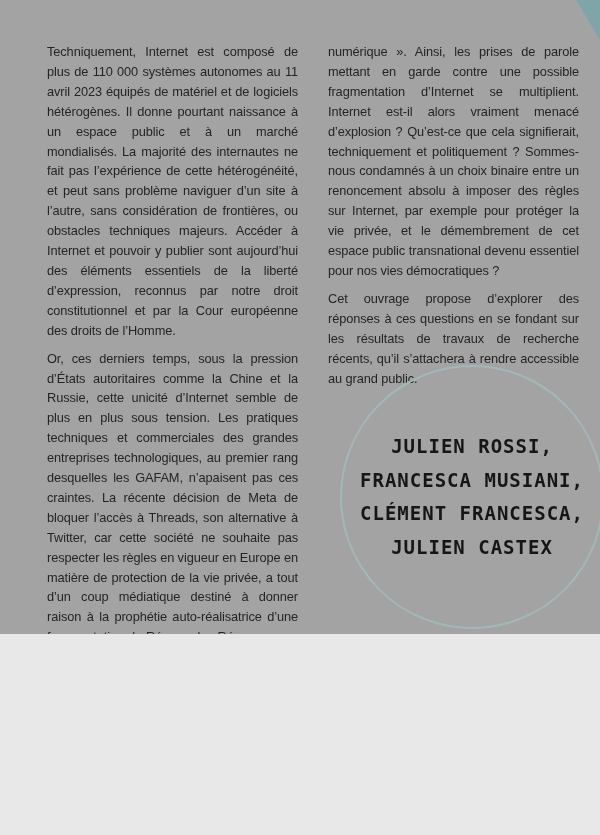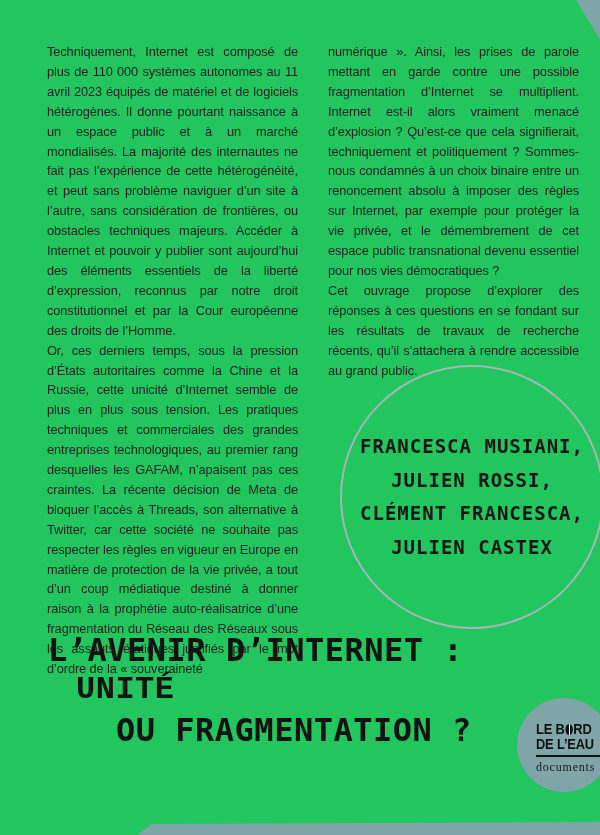--- a/index.html
+++ b/index.html
@@ -1,30 +1,30 @@
 <!DOCTYPE html>
 <html><head>
 <meta charset="utf-8">
 <style>
   html,body{margin:0;padding:0;background:#e8e8e8;}
   .cover{
-    position:relative;width:600px;height:835px;margin:0 auto;
-    background:#22c55e;overflow:hidden;
+    position:relative;width:600px;height:634px;margin:0 auto;
+    background:#a3a3a3;overflow:hidden;
     font-family:"Liberation Sans",sans-serif;color:#222;
   }
   
   .col{
     position:absolute;top:42px;width:251px;
     font-size:12.8px;line-height:19.9px;letter-spacing:-0.1px;
     text-align:justify;color:#242424;
   }
   .col-left{left:47px;}
   .col-right{left:328px;}
   .col p{margin:0;}
-  .col p + p{}
+  .col p + p{margin-top:8px;}
   
   .authors-circle{
     position:absolute;left:340px;top:365px;width:264px;height:264px;
     border:2px solid #a3b7b9;border-radius:50%;box-sizing:border-box;
     display:flex;align-items:center;justify-content:center;
   }
   .authors-names{
     text-align:center;
     font-family:"DejaVu Sans Mono",monospace;font-weight:bold;
     font-size:19px;line-height:33.5px;letter-spacing:1px;color:#161616;
@@ -84,22 +84,22 @@
     <p>Or, ces derniers temps, sous la pression d’États autoritaires comme la Chine et la Russie, cette unicité d’Internet semble de plus en plus sous tension. Les pratiques techniques et commerciales des grandes entreprises technologiques, au premier rang desquelles les GAFAM, n’apaisent pas ces craintes. La récente décision de Meta de bloquer l’accès à Threads, son alternative à Twitter, car cette société ne souhaite pas respecter les règles en vigueur en Europe en matière de protection de la vie privée, a tout d’un coup médiatique destiné à donner raison à la prophétie auto-réalisatrice d’une fragmentation du Réseau des Réseaux sous les assauts étatiques justifiés par le mot d’ordre de la « souveraineté</p>
   </div>
 
   <div class="col col-right">
     <p>numérique ». Ainsi, les prises de parole mettant en garde contre une possible fragmentation d’Internet se multiplient. Internet est-il alors vraiment menacé d’explosion ? Qu’est-ce que cela signifierait, techniquement et politiquement ? Sommes-nous condamnés à un choix binaire entre un renoncement absolu à imposer des règles sur Internet, par exemple pour protéger la vie privée, et le démembrement de cet espace public transnational devenu essentiel pour nos vies démocratiques ?</p>
     <p>Cet ouvrage propose d’explorer des réponses à ces questions en se fondant sur les résultats de travaux de recherche récents, qu’il s’attachera à rendre accessible au grand public.</p>
   </div>
 
   <div class="authors-circle">
     <div class="authors-names">
+      <div>JULIEN ROSSI,</div>
       <div>FRANCESCA MUSIANI,</div>
-      <div>JULIEN ROSSI,</div>
       <div>CLÉMENT FRANCESCA,</div>
       <div>JULIEN CASTEX</div>
     </div>
   </div>
 
   <div class="title-block">
     <div class="title-line-1">L’AVENIR D’INTERNET :</div>
     <div class="title-line-2">UNITÉ</div>
     <div class="title-line-3">OU FRAGMENTATION ?</div>
   </div>

